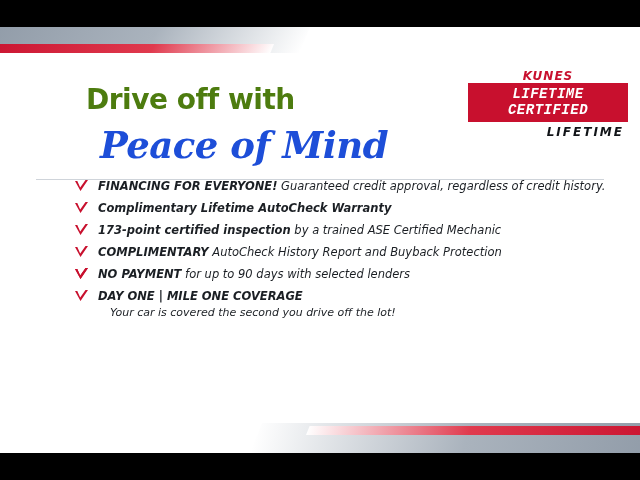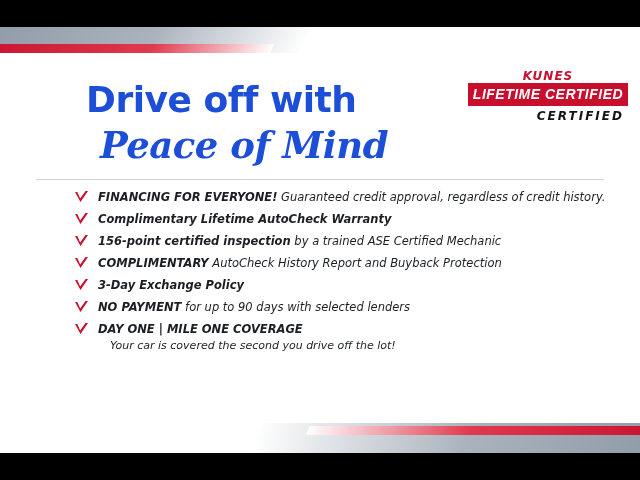--- a/index.html
+++ b/index.html
@@ -89,24 +89,24 @@
 
   
   .headline {
     position: absolute;
     left: 86px;
     top: 56px;
     color: #4a5a70;
   }
   .headline .line1 {
     font-family: "DejaVu Sans", sans-serif;
-    font-size: 36px;
+    font-size: 28px;
     font-weight: bold;
     letter-spacing: -0.5px;
-    color: #1d4ed8;
+    color: #4d7c0f;
     line-height: 34px;
   }
   .headline .line2 {
     font-family: "DejaVu Serif", serif;
     font-size: 37px;
     font-weight: bold;
     font-style: italic;
     color: #1d4ed8;
     line-height: 44px;
     margin-top: 6px;
@@ -147,21 +147,21 @@
   .logo .nofear .slash {
     position: absolute;
     left: 14px;
     top: 0px;
     width: 40px;
     height: 36px;
   }
   .logo .bar {
     background: #c8102e;
     color: #ffffff;
-    font-family: Liberation Sans, sans-serif;
+    font-family: Liberation Mono, monospace;
     font-size: 14px;
     font-weight: bold;
     font-style: italic;
     letter-spacing: 0.5px;
     padding: 3px 4px 4px 4px;
     line-height: 16px;
   }
   .logo .vehicles {
     font-family: "DejaVu Sans", sans-serif;
     font-size: 12px;
@@ -181,21 +181,21 @@
     top: 152px;
     width: 568px;
     height: 1px;
     background: #cfd4da;
   }
 
   
   .bullets {
     position: absolute;
     left: 74px;
-    top: 163px;
+    top: 152px;
     width: 540px;
   }
   .bullet {
     position: relative;
     padding-left: 24px;
     margin-bottom: 8px;
     font-family: "DejaVu Sans", sans-serif;
     font-size: 11.5px;
     font-style: italic;
     color: #1b1f24;
@@ -236,21 +236,21 @@
     </div>
 
     <div class="headline">
       <div class="line1">Drive off with</div>
       <div class="line2">Peace of Mind</div>
     </div>
 
     <div class="logo">
       <div class="kunes">KUNES</div>
       <div class="bar">LIFETIME CERTIFIED</div>
-      <div class="vehicles">CERTIFIED</div>
+      <div class="vehicles">LIFETIME</div>
     </div>
 
     <div class="divider"></div>
 
     <div class="bullets">
 
       <div class="bullet">
         <svg class="check" viewBox="0 0 15 14">
             <path d="M1 2 L6.5 12 L14 1 L11.5 1 L6.2 8.5 L3.3 2 Z" fill="#c8102e"></path>
           </svg>
@@ -263,35 +263,35 @@
           </svg>
         <b>Complimentary Lifetime AutoCheck Warranty</b><span></span>
       </div>
 
 
 
       <div class="bullet">
         <svg class="check" viewBox="0 0 15 14">
             <path d="M1 2 L6.5 12 L14 1 L11.5 1 L6.2 8.5 L3.3 2 Z" fill="#c8102e"></path>
           </svg>
-        <b>156-point certified inspection</b><span> by a trained ASE Certified Mechanic</span>
+        <b>173-point certified inspection</b><span> by a trained ASE Certified Mechanic</span>
       </div>
 
       <div class="bullet">
         <svg class="check" viewBox="0 0 15 14">
             <path d="M1 2 L6.5 12 L14 1 L11.5 1 L6.2 8.5 L3.3 2 Z" fill="#c8102e"></path>
           </svg>
         <b>COMPLIMENTARY</b><span> AutoCheck History Report and Buyback Protection</span>
       </div>
 
       <div class="bullet">
         <svg class="check" viewBox="0 0 15 14">
             <path d="M1 2 L6.5 12 L14 1 L11.5 1 L6.2 8.5 L3.3 2 Z" fill="#c8102e"></path>
           </svg>
-        <b>3-Day Exchange Policy</b><span></span>
+        <span></span>
       </div>
 
       <div class="bullet">
         <svg class="check" viewBox="0 0 15 14">
             <path d="M1 2 L6.5 12 L14 1 L11.5 1 L6.2 8.5 L3.3 2 Z" fill="#c8102e"></path>
           </svg>
         <b>NO PAYMENT</b><span> for up to 90 days with selected lenders</span>
       </div>
 
       <div class="bullet">

